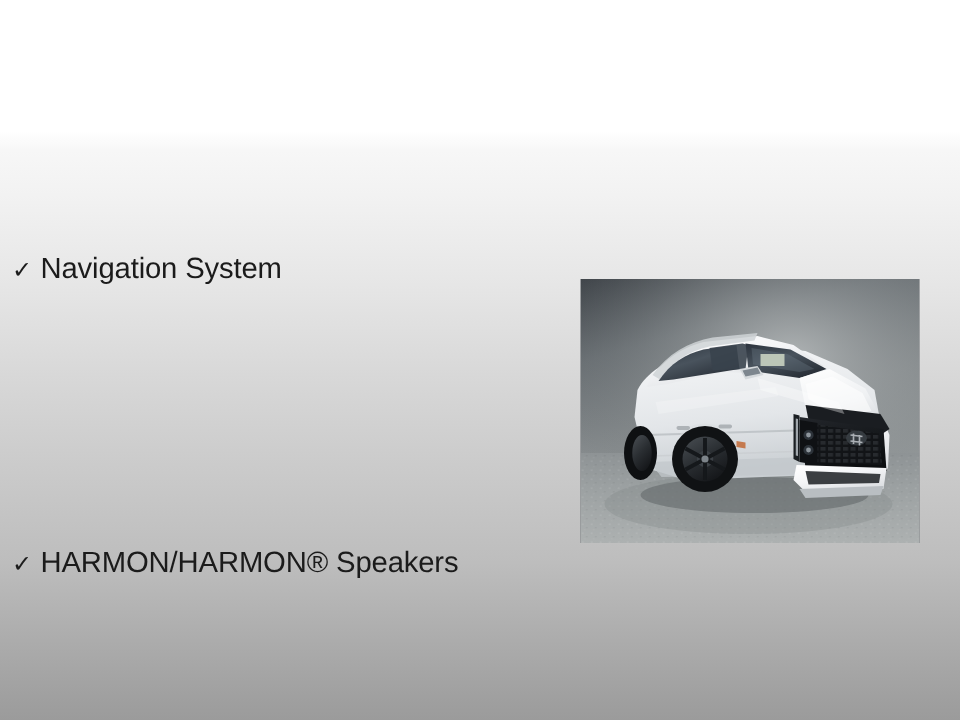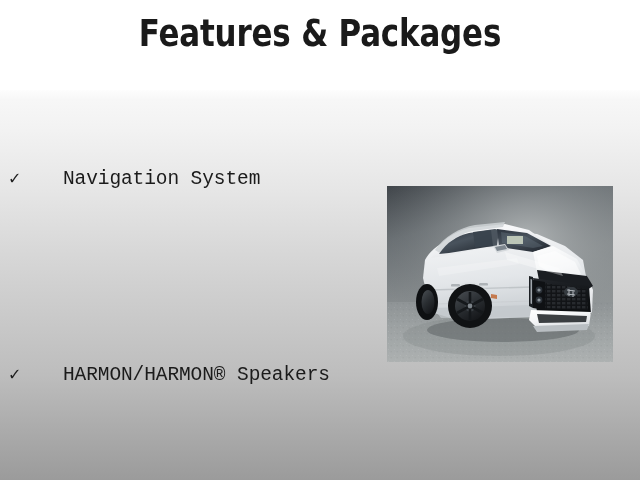--- a/index.html
+++ b/index.html
@@ -79,23 +79,22 @@
     color: #1c1c1c;
     line-height: 24px;
     width: 19px;
     display: inline-block;
     font-family: "DejaVu Sans", sans-serif;
   }
   .bullet-text {
     font-size: 19.5px;
     color: #1b1b1b;
     line-height: 24px;
-    font-family: Liberation Mono, monospace;
+    font-family: Liberation Sans, sans-serif;
     letter-spacing: -0.1px;
-    margin-left: 36px;
   }
 
   
   .vehicle-photo {
     position: absolute;
     left: 387px;
     top: 186px;
     width: 226px;
     height: 176px;
     overflow: hidden;
@@ -105,23 +104,20 @@
     display: block;
     width: 226px;
     height: 176px;
   }
 </style>
 </head>
 <body>
 
 <div class="slide">
 
-  <div class="header">
-    <div class="slide-title">Features &amp; Packages</div>
-  </div>
 
   <div class="bullet-list">
 
     <div class="bullet bullet-1">
       <span class="bullet-mark">✓</span>
       <span class="bullet-text">Navigation System</span>
     </div>
 
     <div class="bullet bullet-2">
       <span class="bullet-mark">✓</span>

